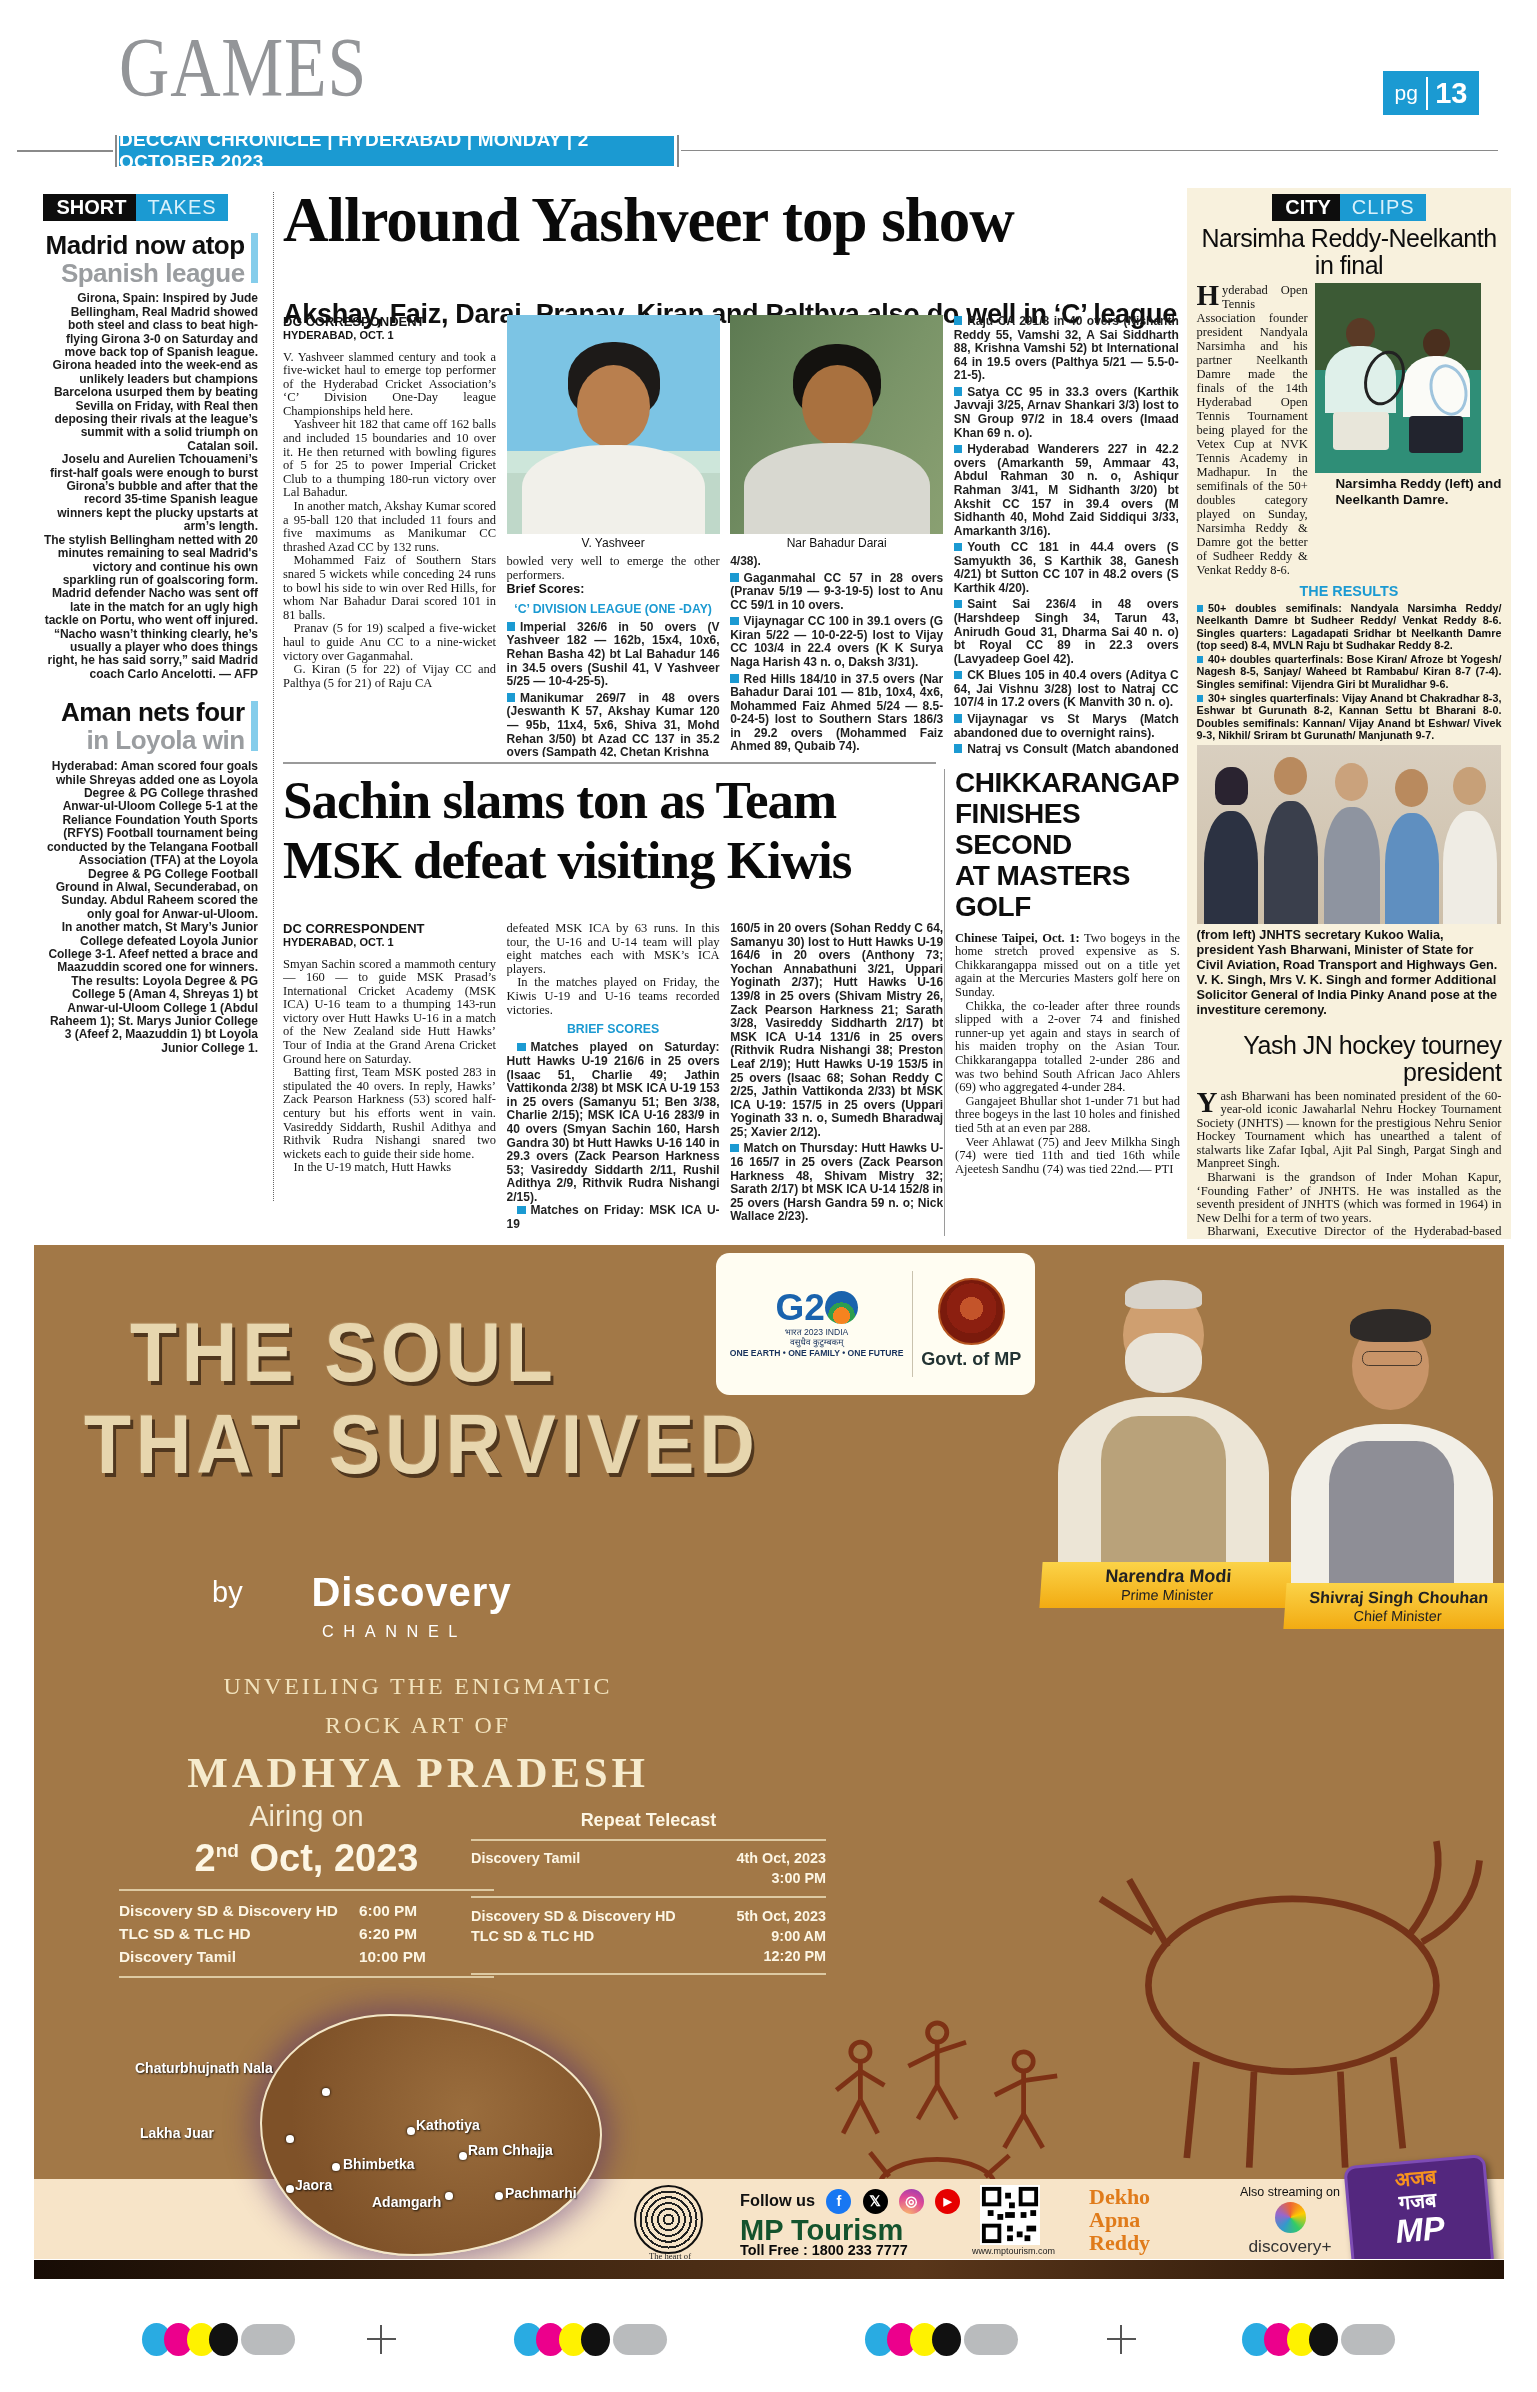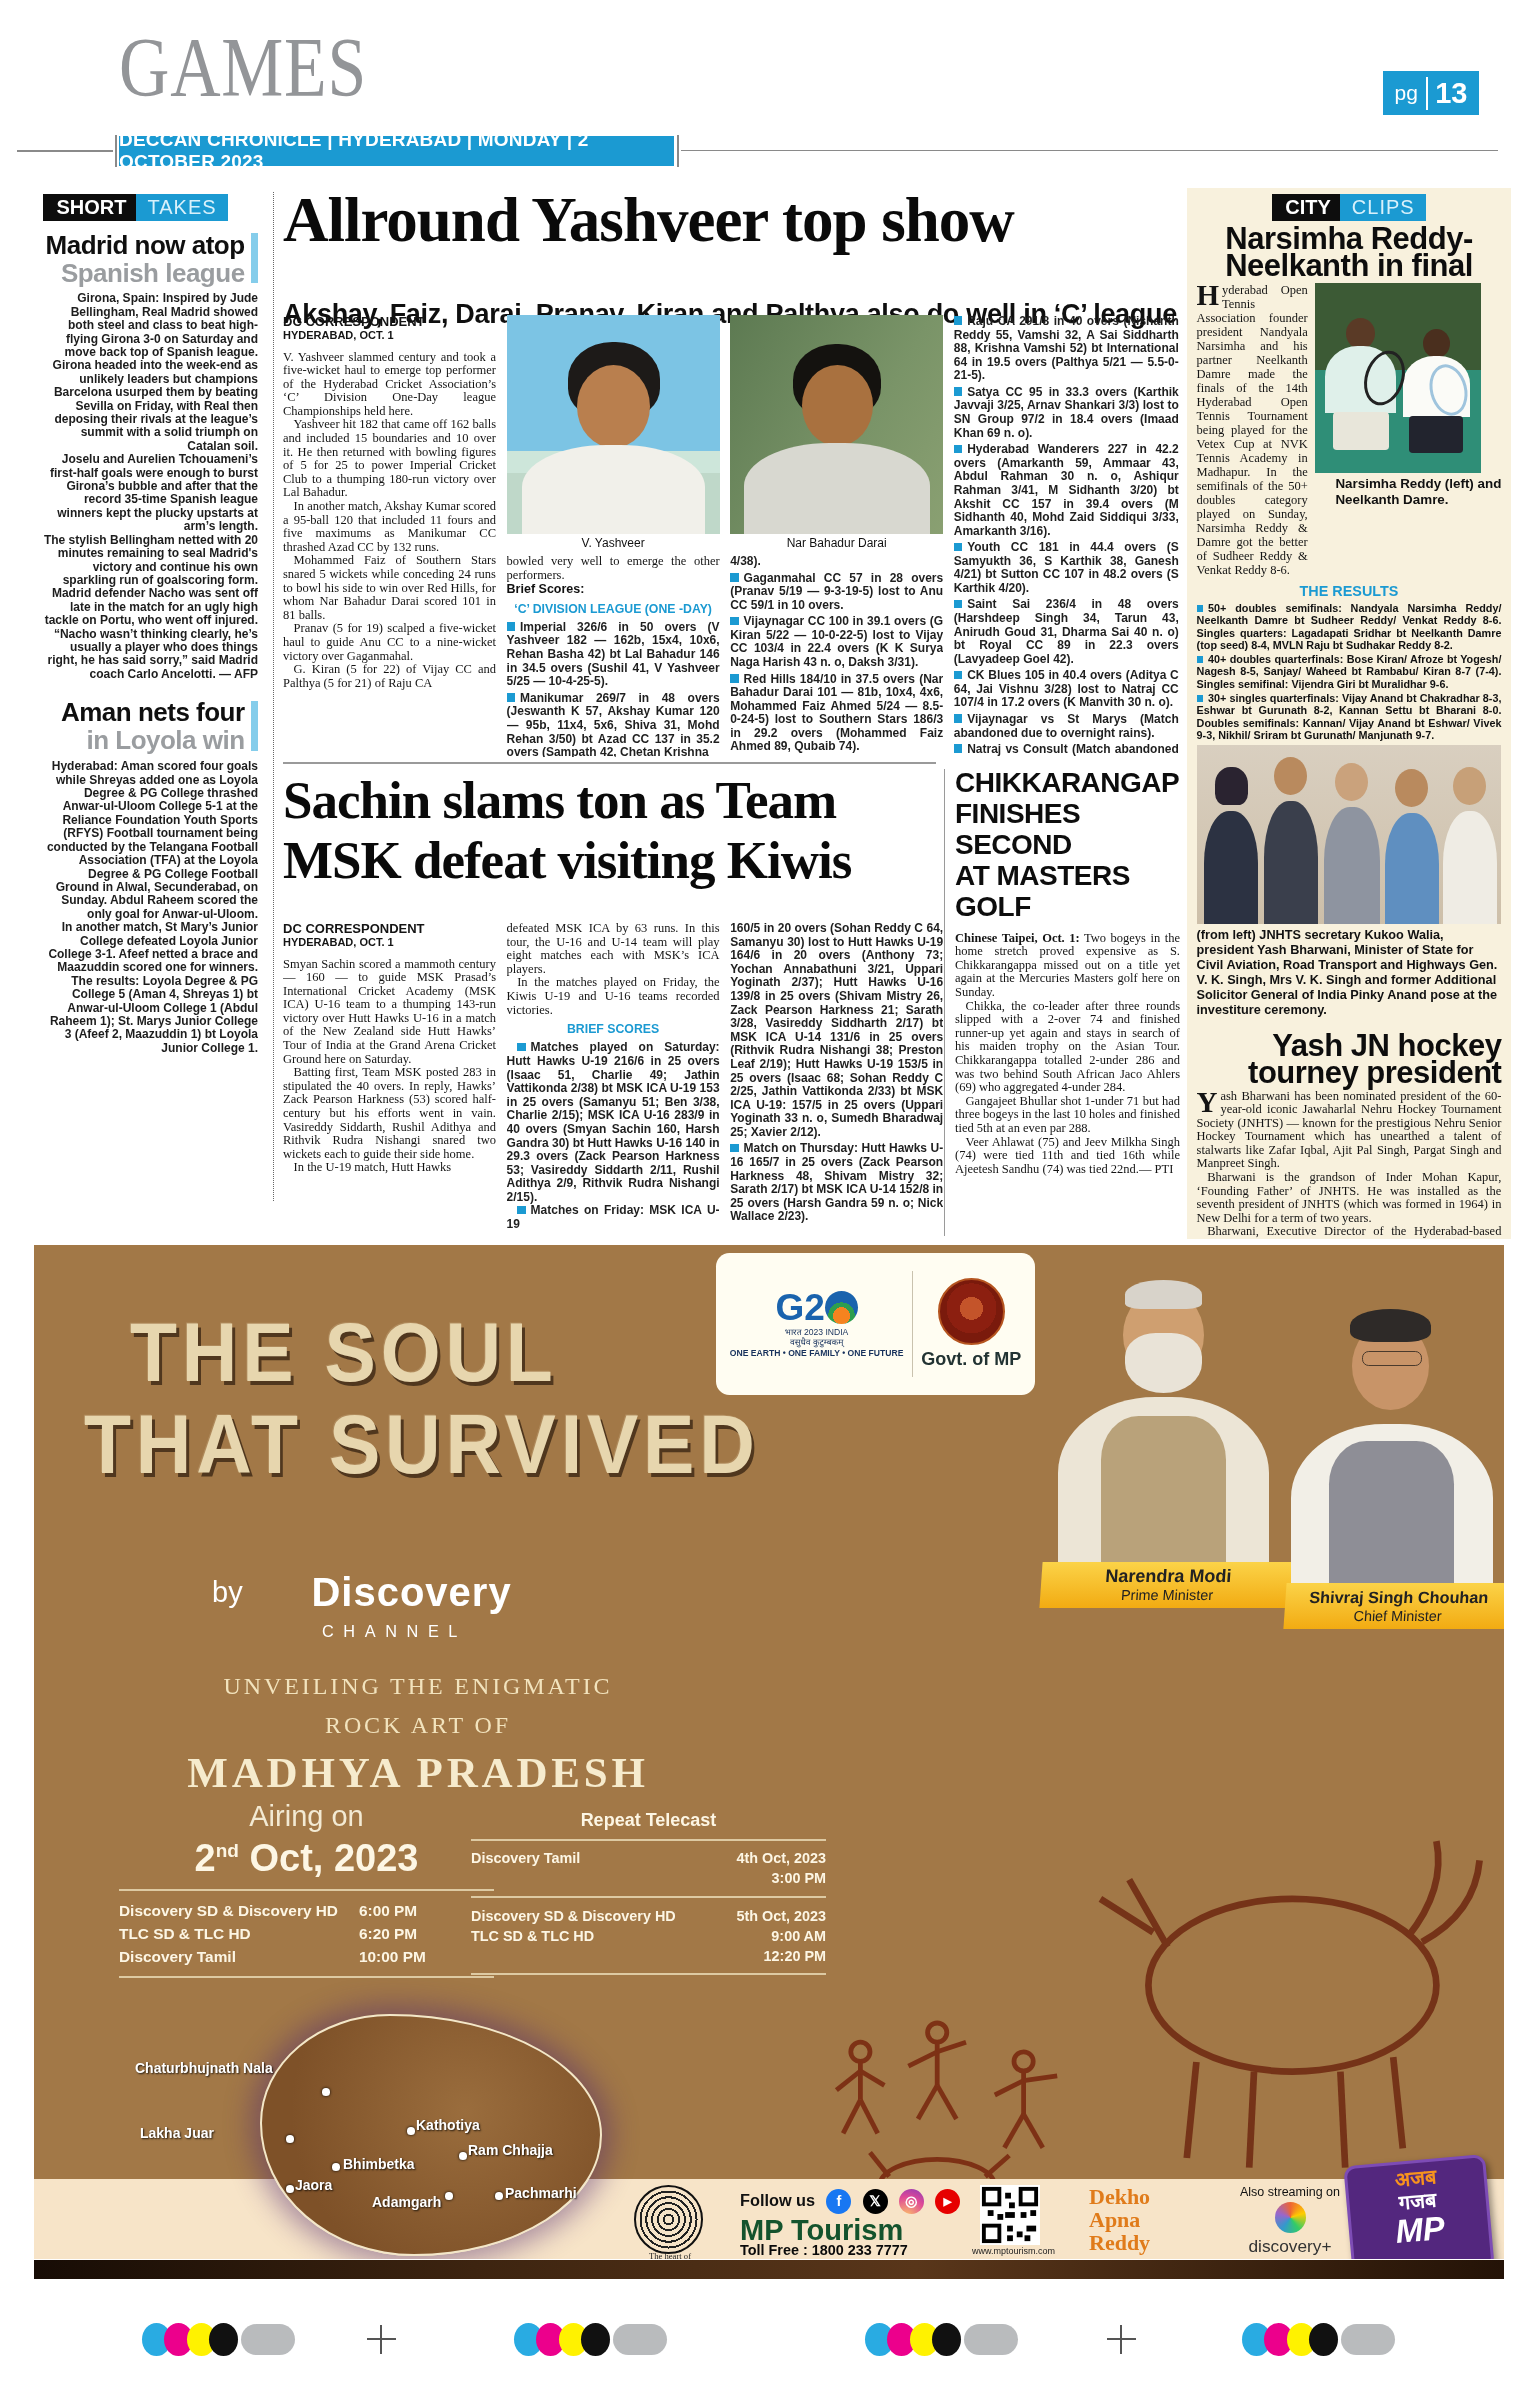--- a/index.html
+++ b/index.html
@@ -61,21 +61,21 @@
     font-weight:bold;font-size:53px;line-height:60px;color:#0a0a0a;letter-spacing:-1px;}
   #sachin-cols{left:283px;top:922px;width:661px;height:313px;display:flex;gap:10.6px;overflow:hidden;}
   .scol{width:213px;flex:0 0 auto;overflow:hidden;}
   #vrule-golf{left:944px;top:769px;width:1px;height:467px;background:#9a9a9a;}
   #golf{left:955px;top:767px;width:225px;height:473px;overflow:hidden;}
   .golf-head{font-weight:bold;font-size:28px;line-height:31px;color:#0d0d0d;letter-spacing:-0.5px;}
   
   #city{left:1187px;top:188px;width:324px;height:1051px;background:#f8f1dd;overflow:hidden;
     padding:5.8px 9.6px;box-sizing:border-box;}
   #city .tagrow{justify-content:center;margin-bottom:3.8px;}
-  .city-head{font-weight:bold;font-size:31px;line-height:27px;color:#0d0d0d;letter-spacing:-0.5px;}
+  .city-head{font-weight:normal;font-size:25px;line-height:27px;color:#0d0d0d;letter-spacing:-0.5px;}
   #tennis-row{display:flex;gap:7.7px;margin-top:4.8px;}
   #tennis-text{width:131px;}
   #tennis-photo{width:166px;height:190px;position:relative;overflow:hidden;flex:0 0 auto;}
   .results-head{color:#1b9ad2;font-weight:bold;font-size:14.4px;text-align:center;margin:5.8px 0 2.9px 0;}
   .res{font-size:10.8px;line-height:12.3px;font-weight:600;text-align:justify;margin:0 0 1.9px 0;}
   .res .sq{width:6.7px;height:6.7px;}
   #group-photo{width:100%;height:179px;position:relative;overflow:hidden;margin-top:3.8px;
     background:linear-gradient(#d9cfc0,#cdbfa9);}
   .gp{position:absolute;bottom:0;}
   .gp .fig-head{width:33px;height:38px;top:-44px;left:50%;margin-left:-16.3px;background:#b98a5e;}

